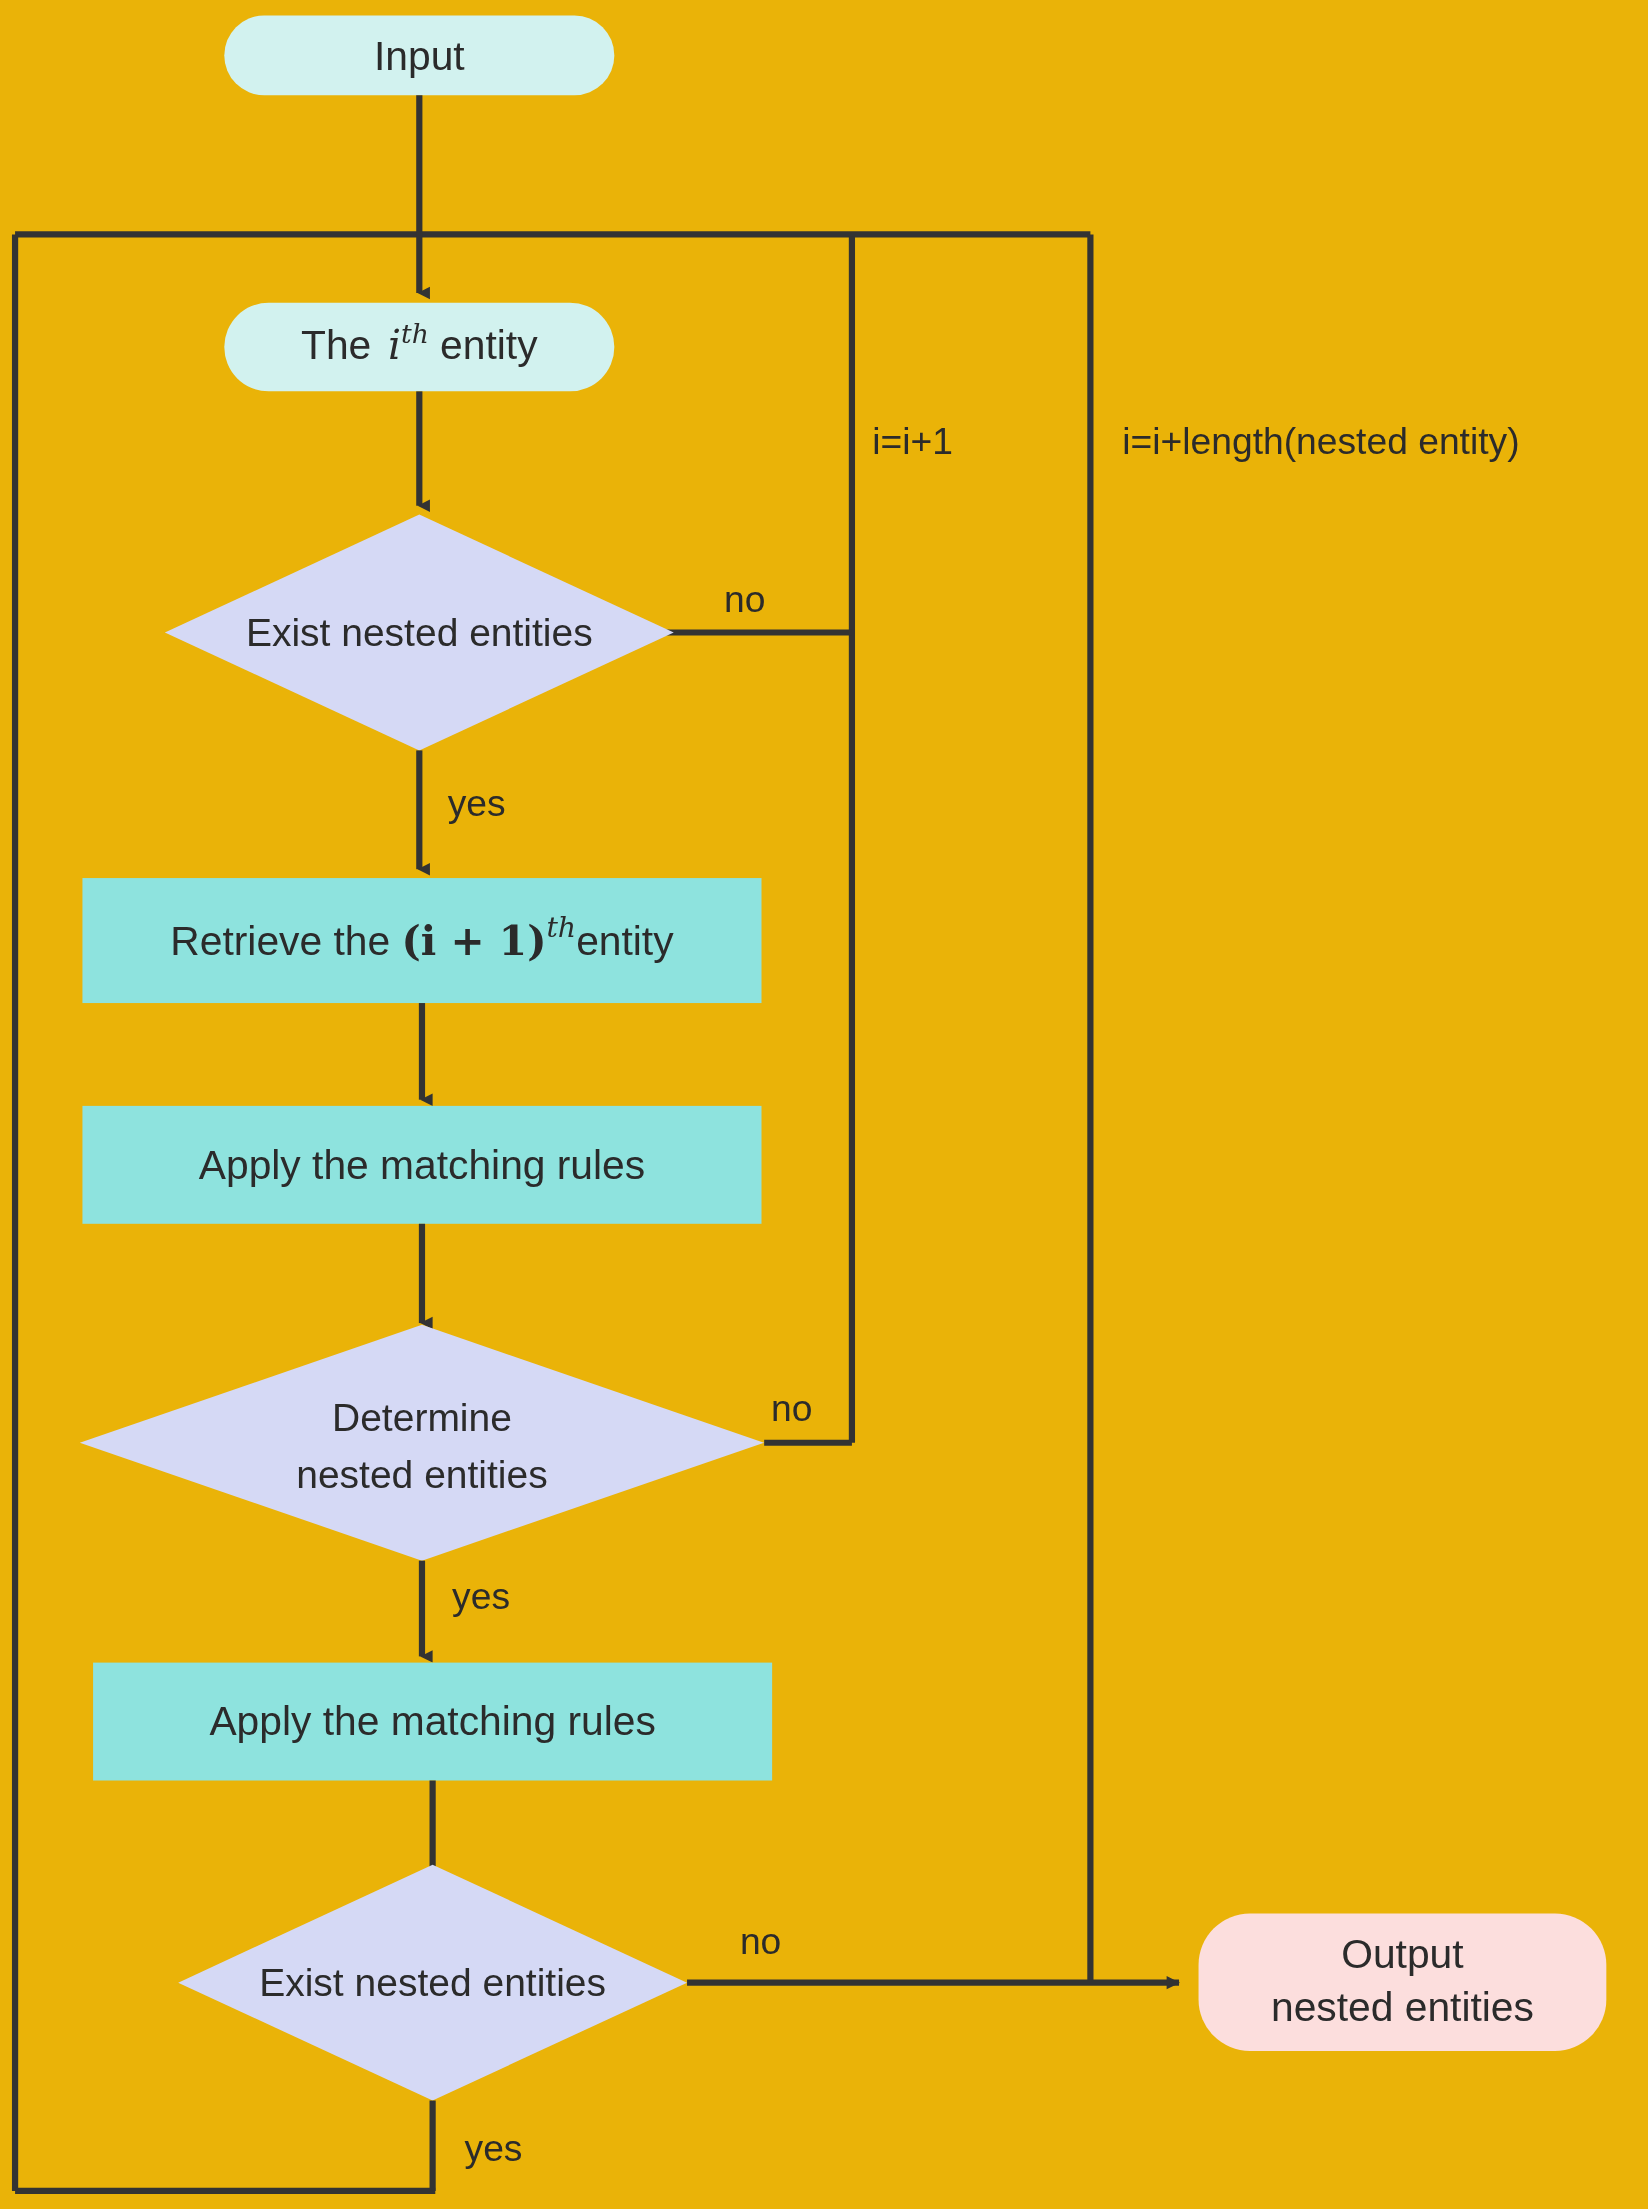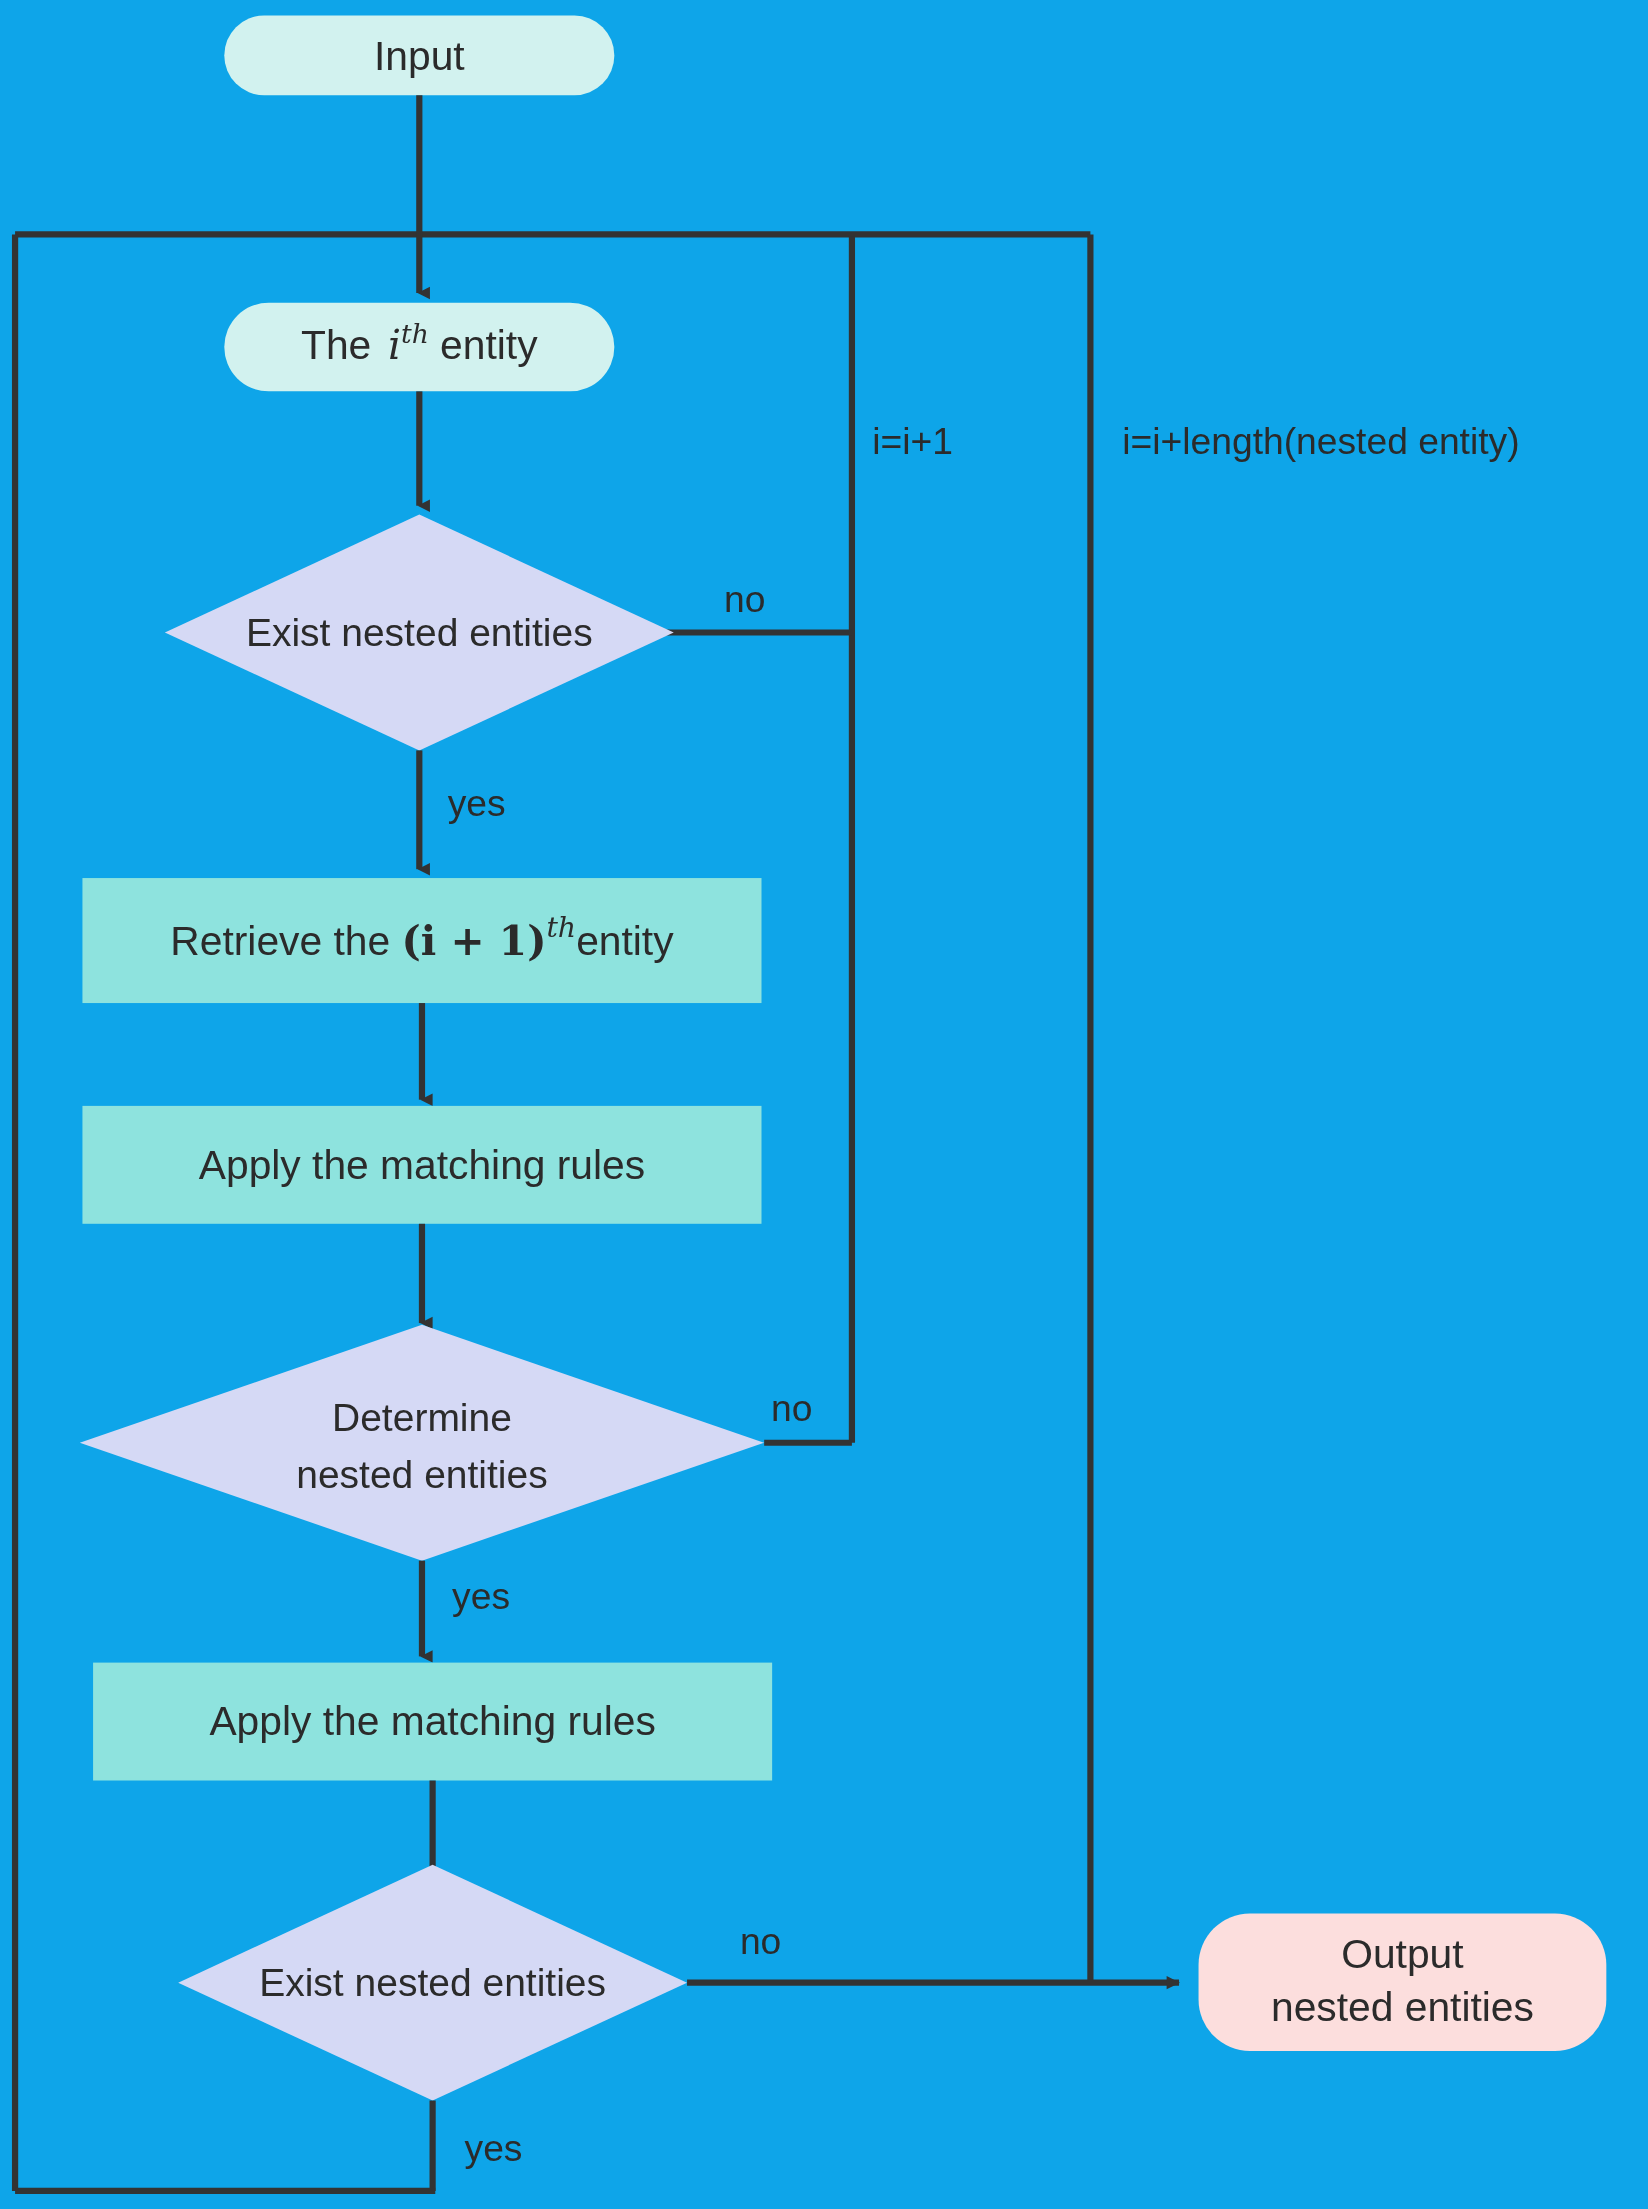--- a/index.html
+++ b/index.html
@@ -7,21 +7,21 @@
     padding: 0;
     background: #ffffff;
   }
   body {
     font-family: "Liberation Sans", sans-serif;
   }
   #flowchart-root {
     position: relative;
     width: 1648px;
     height: 2210px;
-    background: #0ea5e9;
+    background: #eab308;
     overflow: hidden;
   }
   svg.diagram {
     display: block;
     width: 1648px;
     height: 2210px;
   }
   text {
     font-family: "Liberation Sans", sans-serif;
     fill: #2b2b2b;

